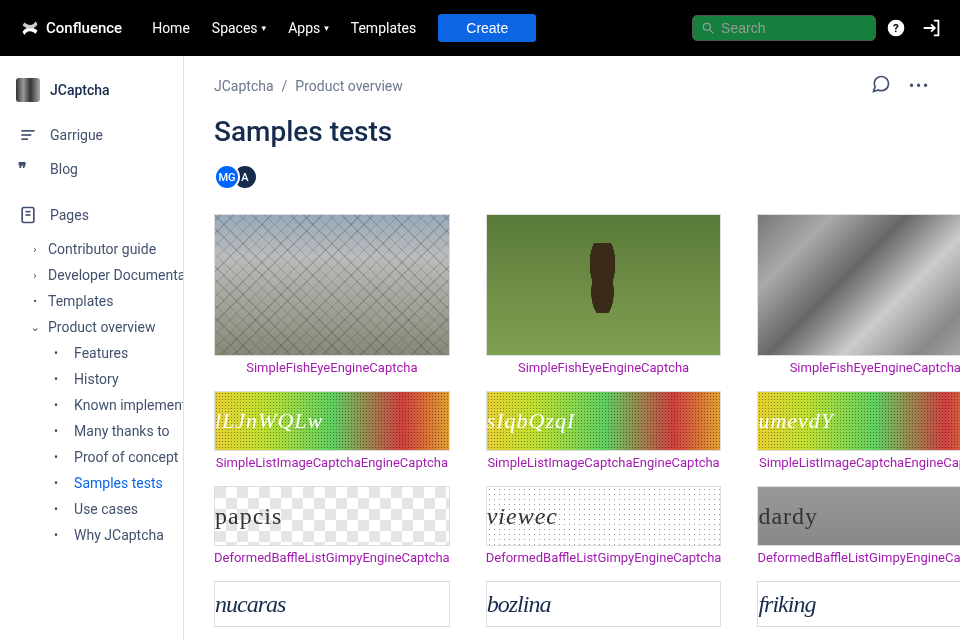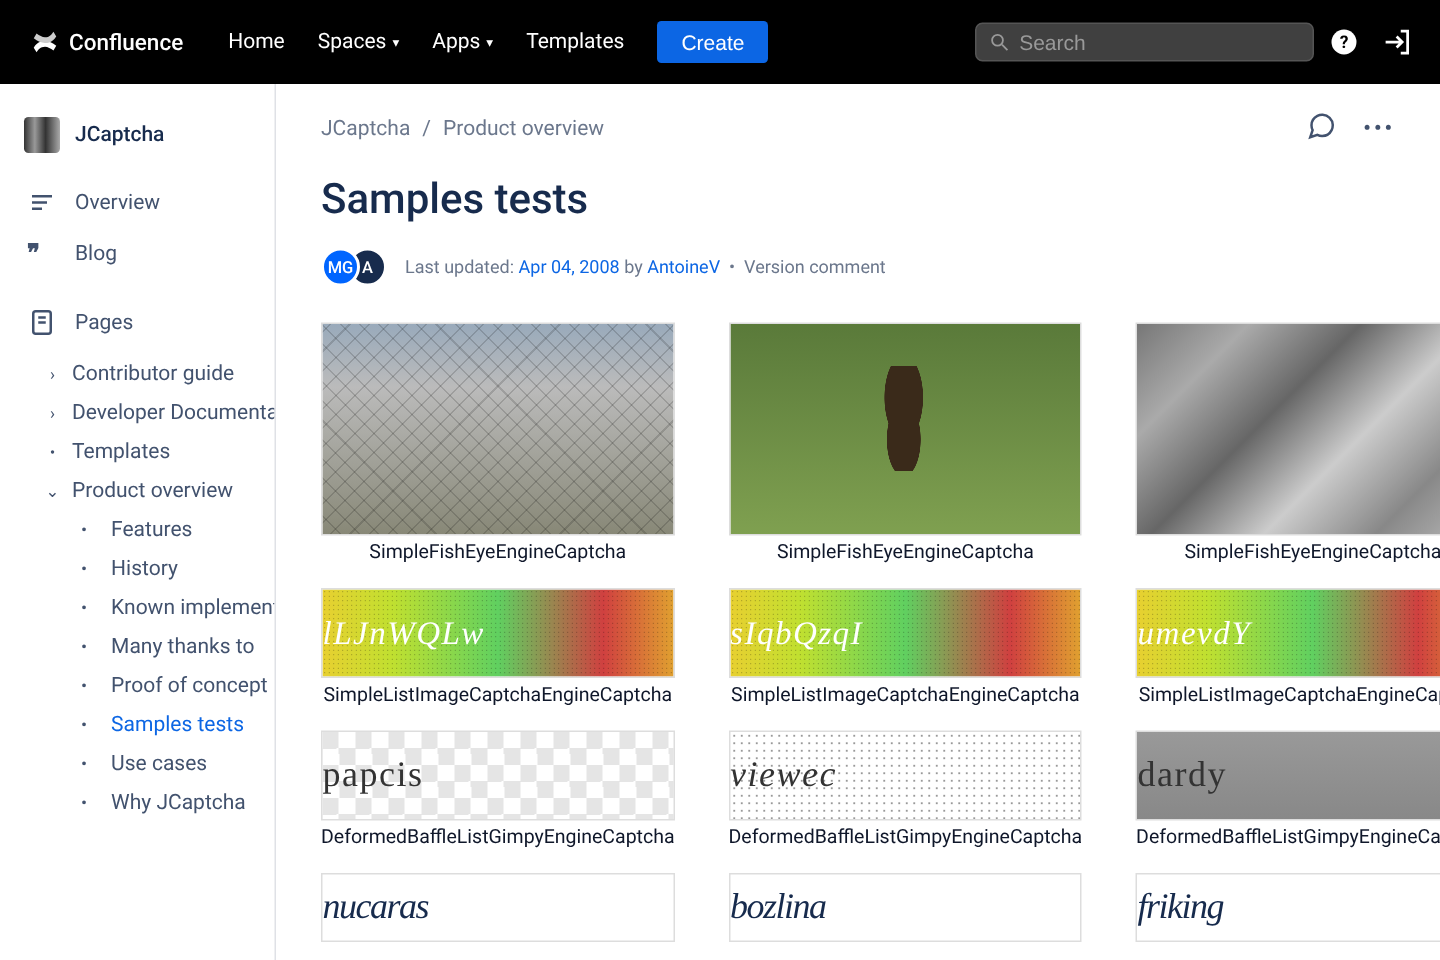--- a/index.html
+++ b/index.html
@@ -3,23 +3,23 @@
 <meta charset="utf-8">
 <style>
   * { box-sizing: border-box; margin: 0; padding: 0; }
   body { font-family: -apple-system, BlinkMacSystemFont, "Segoe UI", Roboto, sans-serif; font-size: 14px; color: #172b4d; background: #fff; width: 960px; height: 640px; overflow: hidden; }
   
   .topnav { background: #000; color: #fff; height: 56px; display: flex; align-items: center; padding: 0 12px; gap: 4px; }
   .logo { display: flex; align-items: center; gap: 6px; font-size: 15px; font-weight: 500; padding: 0 8px; color:#fff; }
   .logo svg { width:20px; height:20px; }
   .nav-items { display: flex; align-items: center; gap: 2px; margin-left: 8px; }
   .nav-item { color: #fff; padding: 8px 10px; font-size: 14px; cursor: pointer; display:flex; align-items:center; gap:4px; border-radius:3px; }
-  .create-btn { background: #0c66e4; color: #fff; border: none; padding: 6px 16px; border-radius: 3px; font-size: 14px; cursor: pointer; margin-left: 8px; }
+  .create-btn { background: #0c66e4; color: #fff; border: none; padding: 6px 28px; border-radius: 3px; font-size: 14px; cursor: pointer; margin-left: 8px; }
   .topnav-spacer { flex: 1; }
-  .search-box { display: flex; align-items: center; background: #404040; border: 1px solid #555; border-radius: 5px; padding: 4px 8px; width: 226px; gap:6px; }
+  .search-box { display: flex; align-items: center; background: #15803d; border: 1px solid #555; border-radius: 5px; padding: 4px 8px; width: 184px; gap:6px; }
   .search-box input { background: transparent; border: none; color: #fff; font-size: 14px; outline: none; width: 100%; }
   .search-box input::placeholder { color: #999; }
   .topnav-icon { color: #fff; display:flex; align-items:center; justify-content:center; width:32px; height:32px; cursor:pointer; border-radius:50%; }
   
   .main { display: flex; height: calc(640px - 56px); }
   .sidebar { width: 184px; border-right: 1px solid #dfe1e6; padding: 16px 0 16px 8px; overflow-y: auto; }
   .space-header { display: flex; align-items: center; gap: 10px; padding: 6px 12px 16px 8px; }
   .space-icon { width: 24px; height: 24px; border-radius: 3px; background: linear-gradient(90deg,#333 0%,#999 30%,#333 60%,#aaa 100%); }
   .space-name { font-weight: 500; font-size: 14px; }
   .side-row { display: flex; align-items: center; gap: 12px; padding: 7px 12px 7px 10px; color: #42526e; cursor: pointer; font-size: 14px; border-radius:3px; }
@@ -42,21 +42,21 @@
   .byline { display:flex; align-items:center; gap:12px; font-size:12px; color:#6b778c; margin-bottom: 24px;}
   .avatars { display:flex; }
   .avatar { width:26px; height:26px; border-radius:50%; display:flex; align-items:center; justify-content:center; font-size:11px; color:#fff; font-weight:500; border:2px solid #fff; }
   .avatar.a1 { background:#0065ff; z-index:2;}
   .avatar.a2 { background:#172b4d; margin-left:-8px; z-index:1;}
   .byline-text { line-height:1.5; }
   .byline-text a { color:#0c66e4; text-decoration:none; }
   .grid { display:grid; grid-template-columns: repeat(3, 1fr); gap: 16px 36px; }
   .cell { text-align:center; }
   .thumb { width:100%; height:142px; background:#eee; border:1px solid #ddd; display:flex; align-items:center; justify-content:flex-start; overflow:hidden; position:relative;}
-  .caption { color:#0f172a; font-size:13px; margin-top:4px; cursor:pointer; white-space:nowrap; overflow:hidden; text-overflow:ellipsis;}
+  .caption { color:#a21caf; font-size:13px; margin-top:4px; cursor:pointer; white-space:nowrap; overflow:hidden; text-overflow:ellipsis;}
   .thumb.short { height: 60px; }
   .thumb.tiny { height: 46px; }
   
   .rail { background: linear-gradient(#9ab 0%, #bbb 30%, #887 100%); position:relative;}
   .rail::after{content:"";position:absolute;inset:0;background:repeating-linear-gradient(45deg,transparent 0 8px,rgba(0,0,0,0.15) 8px 9px),repeating-linear-gradient(-45deg,transparent 0 8px,rgba(0,0,0,0.15) 8px 9px);}
   .horse { background: linear-gradient(#5a7a3a,#7fa050);}
   .horse::after{content:"";position:absolute;left:40%;top:20%;width:45px;height:70px;background:radial-gradient(ellipse at 50% 30%,#3a2a1a 0 40%,transparent 41%),radial-gradient(ellipse at 50% 70%,#3a2a1a 0 35%,transparent 36%);}
   .water { background: linear-gradient(135deg,#777 0%,#aaa 20%,#666 40%,#ccc 60%,#888 80%,#bbb 100%);}
   .noisy { background: linear-gradient(90deg,#e8d030 0%,#c0e030 20%,#60d060 50%,#d04040 80%,#e0a030 100%); position:relative;}
   .noisy::before{content:"";position:absolute;inset:0;background-image:radial-gradient(rgba(0,0,0,0.4) 0.5px,transparent 0.5px);background-size:3px 3px;}
@@ -128,21 +128,21 @@
     <div class="space-header">
       <div class="space-icon"></div>
       <div class="space-name">JCaptcha</div>
     </div>
     <div class="side-row">
       <svg class="ic" viewBox="0 0 24 24">
           <line x1="4" y1="7" x2="20" y2="7" stroke="#42526e" stroke-width="2"></line>
           <line x1="4" y1="12" x2="16" y2="12" stroke="#42526e" stroke-width="2"></line>
           <line x1="4" y1="17" x2="12" y2="17" stroke="#42526e" stroke-width="2"></line>
         </svg>
-      <span>Overview</span>
+      <span>Garrigue</span>
     </div>
     <div class="side-row">
       <span class="ic" style="font-size:16px;font-weight:bold;">❞</span>
       <span>Blog</span>
     </div>
     <div style="height:12px"></div>
     <div class="side-row">
       <svg class="ic" viewBox="0 0 24 24">
           <rect x="5" y="3" width="14" height="18" rx="2" stroke="#42526e" stroke-width="2" fill="none"></rect>
           <line x1="9" y1="8" x2="15" y2="8" stroke="#42526e" stroke-width="2"></line>
@@ -197,21 +197,20 @@
     </div>
 
     <h1 class="title">Samples tests</h1>
 
     <div class="byline">
       <div class="avatars">
         <div class="avatar a1">MG</div>
         <div class="avatar a2">A</div>
       </div>
       <div class="byline-text">
-        <div><span>Last updated: </span><a>Apr 04, 2008</a><span> by </span><a>AntoineV</a><span>&nbsp;&nbsp;•&nbsp;&nbsp;</span><span style="color:#6b778c;">Version comment</span></div>
       </div>
     </div>
 
     <div class="grid" id="gallery">
         <div class="cell">
           <div class="thumb rail"></div>
           <div class="caption">SimpleFishEyeEngineCaptcha</div>
         </div>
         <div class="cell">
           <div class="thumb horse"></div>

